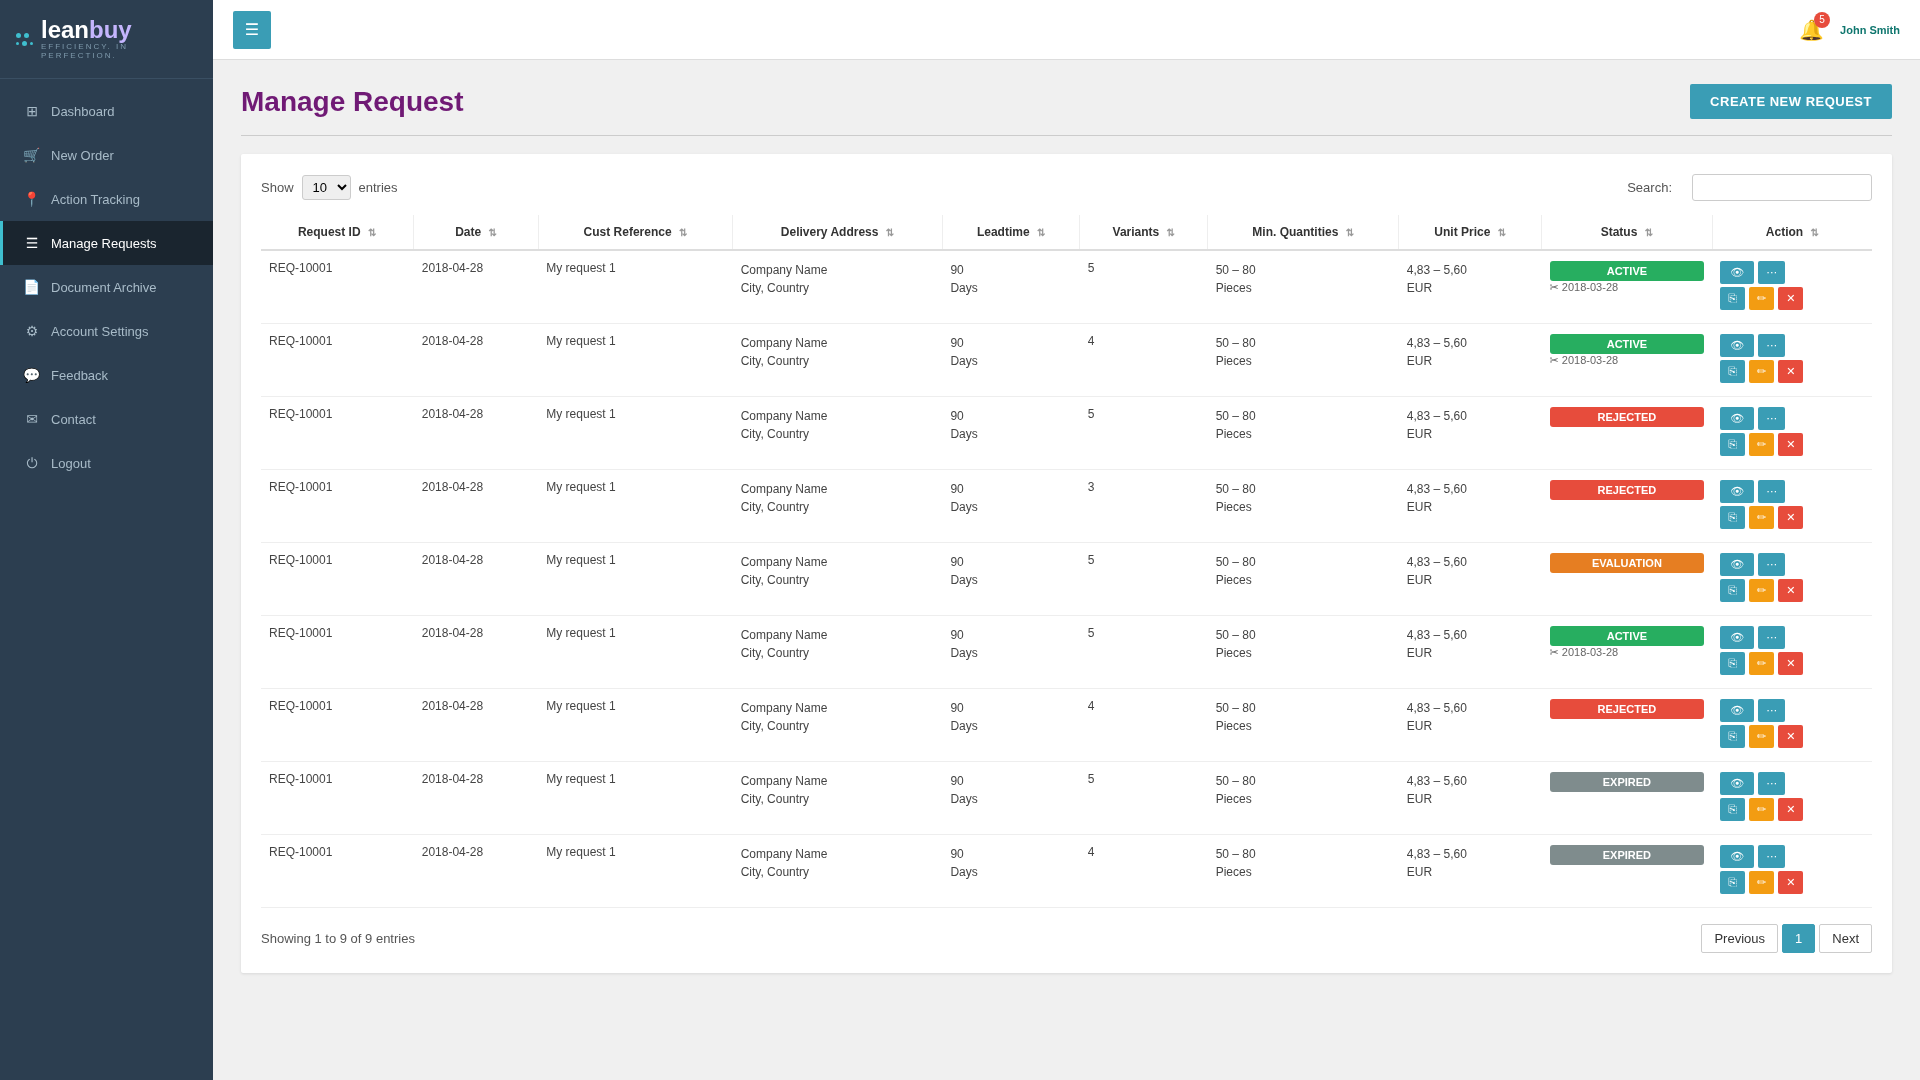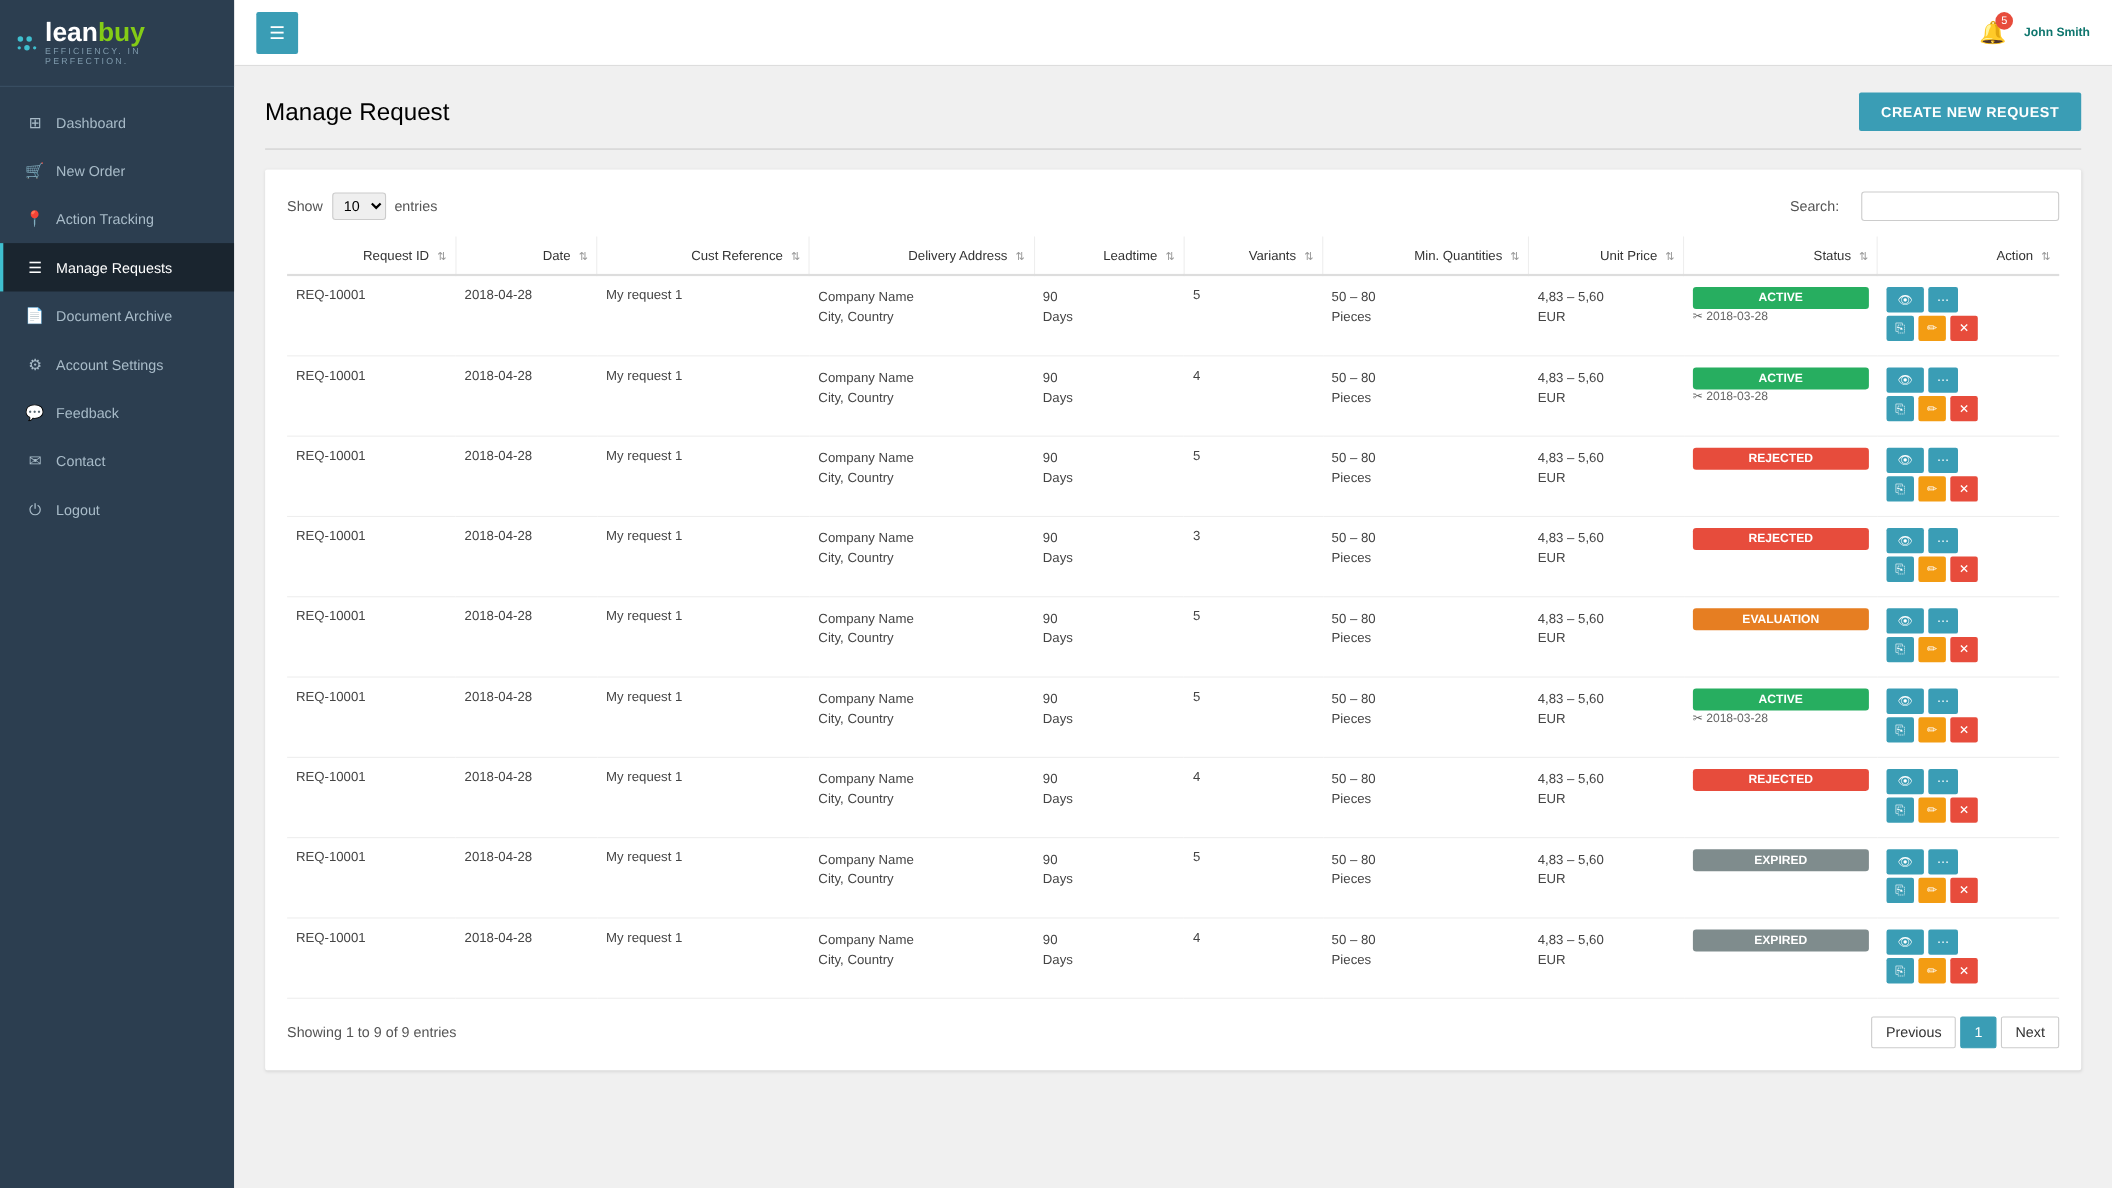--- a/index.html
+++ b/index.html
@@ -100,23 +100,23 @@
       overflow-y: auto;
       background: #f0f0f0;
     }
     .content-header {
       display: flex;
       justify-content: space-between;
       align-items: center;
       margin-bottom: 16px;
     }
     .page-title {
-      font-size: 22px;
-      font-weight: normal;
-      color: #000000;
+      font-size: 28px;
+      font-weight: bold;
+      color: #701a75;
     }
     .create-btn {
       background: #3a9db5;
       color: white;
       border: none;
       padding: 10px 20px;
       font-size: 13px;
       font-weight: bold;
       cursor: pointer;
       letter-spacing: 0.5px;
@@ -168,23 +168,23 @@
       width: 100%;
       border-collapse: collapse;
       font-size: 12px;
     }
     thead tr {
       background: white;
       border-bottom: 2px solid #ddd;
     }
     th {
       padding: 10px 8px;
-      text-align: right;
+      text-align: center;
       color: #333;
-      font-weight: normal;
+      font-weight: bold;
       font-size: 12px;
       white-space: nowrap;
       border-right: 1px solid #eee;
       cursor: pointer;
       user-select: none;
     }
     th:last-child { border-right: none; }
     .sort-icon { font-size: 10px; color: #999; margin-left: 4px; }
     tbody tr { border-bottom: 1px solid #eee; }
     td {
@@ -310,21 +310,21 @@
               <div style="width:5px;height:5px;border-radius:50%;background:#3fbfcf;"></div>
               <div style="width:5px;height:5px;border-radius:50%;background:#3fbfcf;"></div>
             </div>
             <div style="display:flex;gap:3px;">
               <div style="width:3px;height:3px;border-radius:50%;background:#3fbfcf;margin-top:1px;"></div>
               <div style="width:5px;height:5px;border-radius:50%;background:#3fbfcf;"></div>
               <div style="width:3px;height:3px;border-radius:50%;background:#3fbfcf;margin-top:1px;"></div>
             </div>
           </div>
           <div>
-            <div style="font-size:24px;font-weight:bold;color:white;line-height:1;">lean<span style="color:#84cc16;margin-top:31px;">buy</span></div>
+            <div style="font-size:24px;font-weight:bold;color:white;line-height:1;">lean<span style="color:#c4b5fd;margin-top:31px;">buy</span></div>
             <div style="font-size:8px;color:#7f9aac;letter-spacing:2px;text-transform:uppercase;">EFFICIENCY. IN PERFECTION.</div>
           </div>
         </div>
       </div>
     </div>
   </div>
 
   <div class="sidebar-nav">
     <div class="nav-item">
       <span class="nav-icon">⊞</span>

